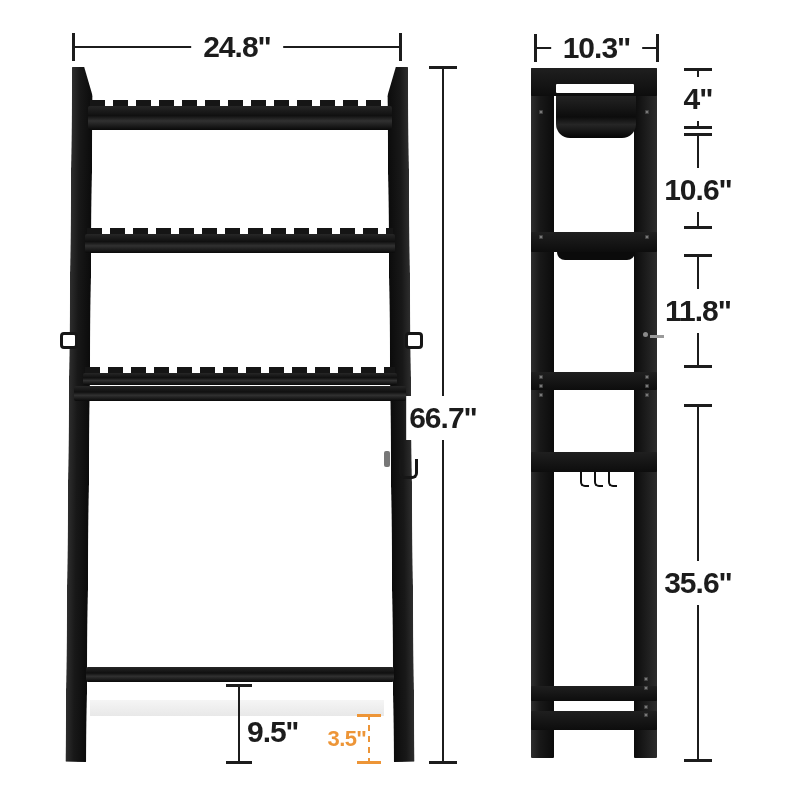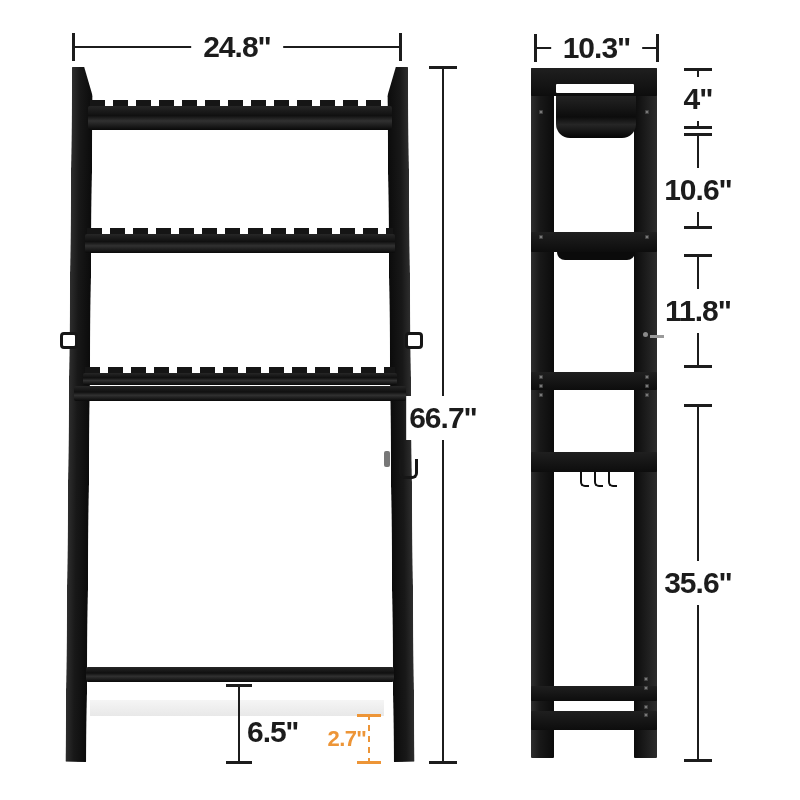--- a/index.html
+++ b/index.html
@@ -132,28 +132,28 @@
     <div class="line"></div>
     <div class="tickT"></div>
     <div class="tickB"></div>
     <span class="dlabel" style="top:50.5%;">66.7"</span>
   </div>
 
   <div class="vdim" style="left:226px;top:684px;width:26px;height:80px;">
     <div class="line"></div>
     <div class="tickT"></div>
     <div class="tickB"></div>
-    <span class="dlabel side-right" style="top:60%;">6.5''</span>
+    <span class="dlabel side-right" style="top:60%;">9.5''</span>
   </div>
 
   <div class="vdim orange" style="left:357px;top:714px;width:24px;height:50px;">
     <div class="line"></div>
     <div class="tickT"></div>
     <div class="tickB"></div>
-    <span class="dlabel side-left" style="top:50%;">2.7''</span>
+    <span class="dlabel side-left" style="top:50%;">3.5''</span>
   </div>
 
   <div class="hdim" style="left:534px;top:34px;width:125px;height:28px;">
     <div class="line"></div>
     <div class="tickL"></div>
     <div class="tickR"></div>
     <span class="dlabel">10.3"</span>
   </div>
 
   <div class="vdim" style="left:684px;top:68px;width:28px;height:61px;">

